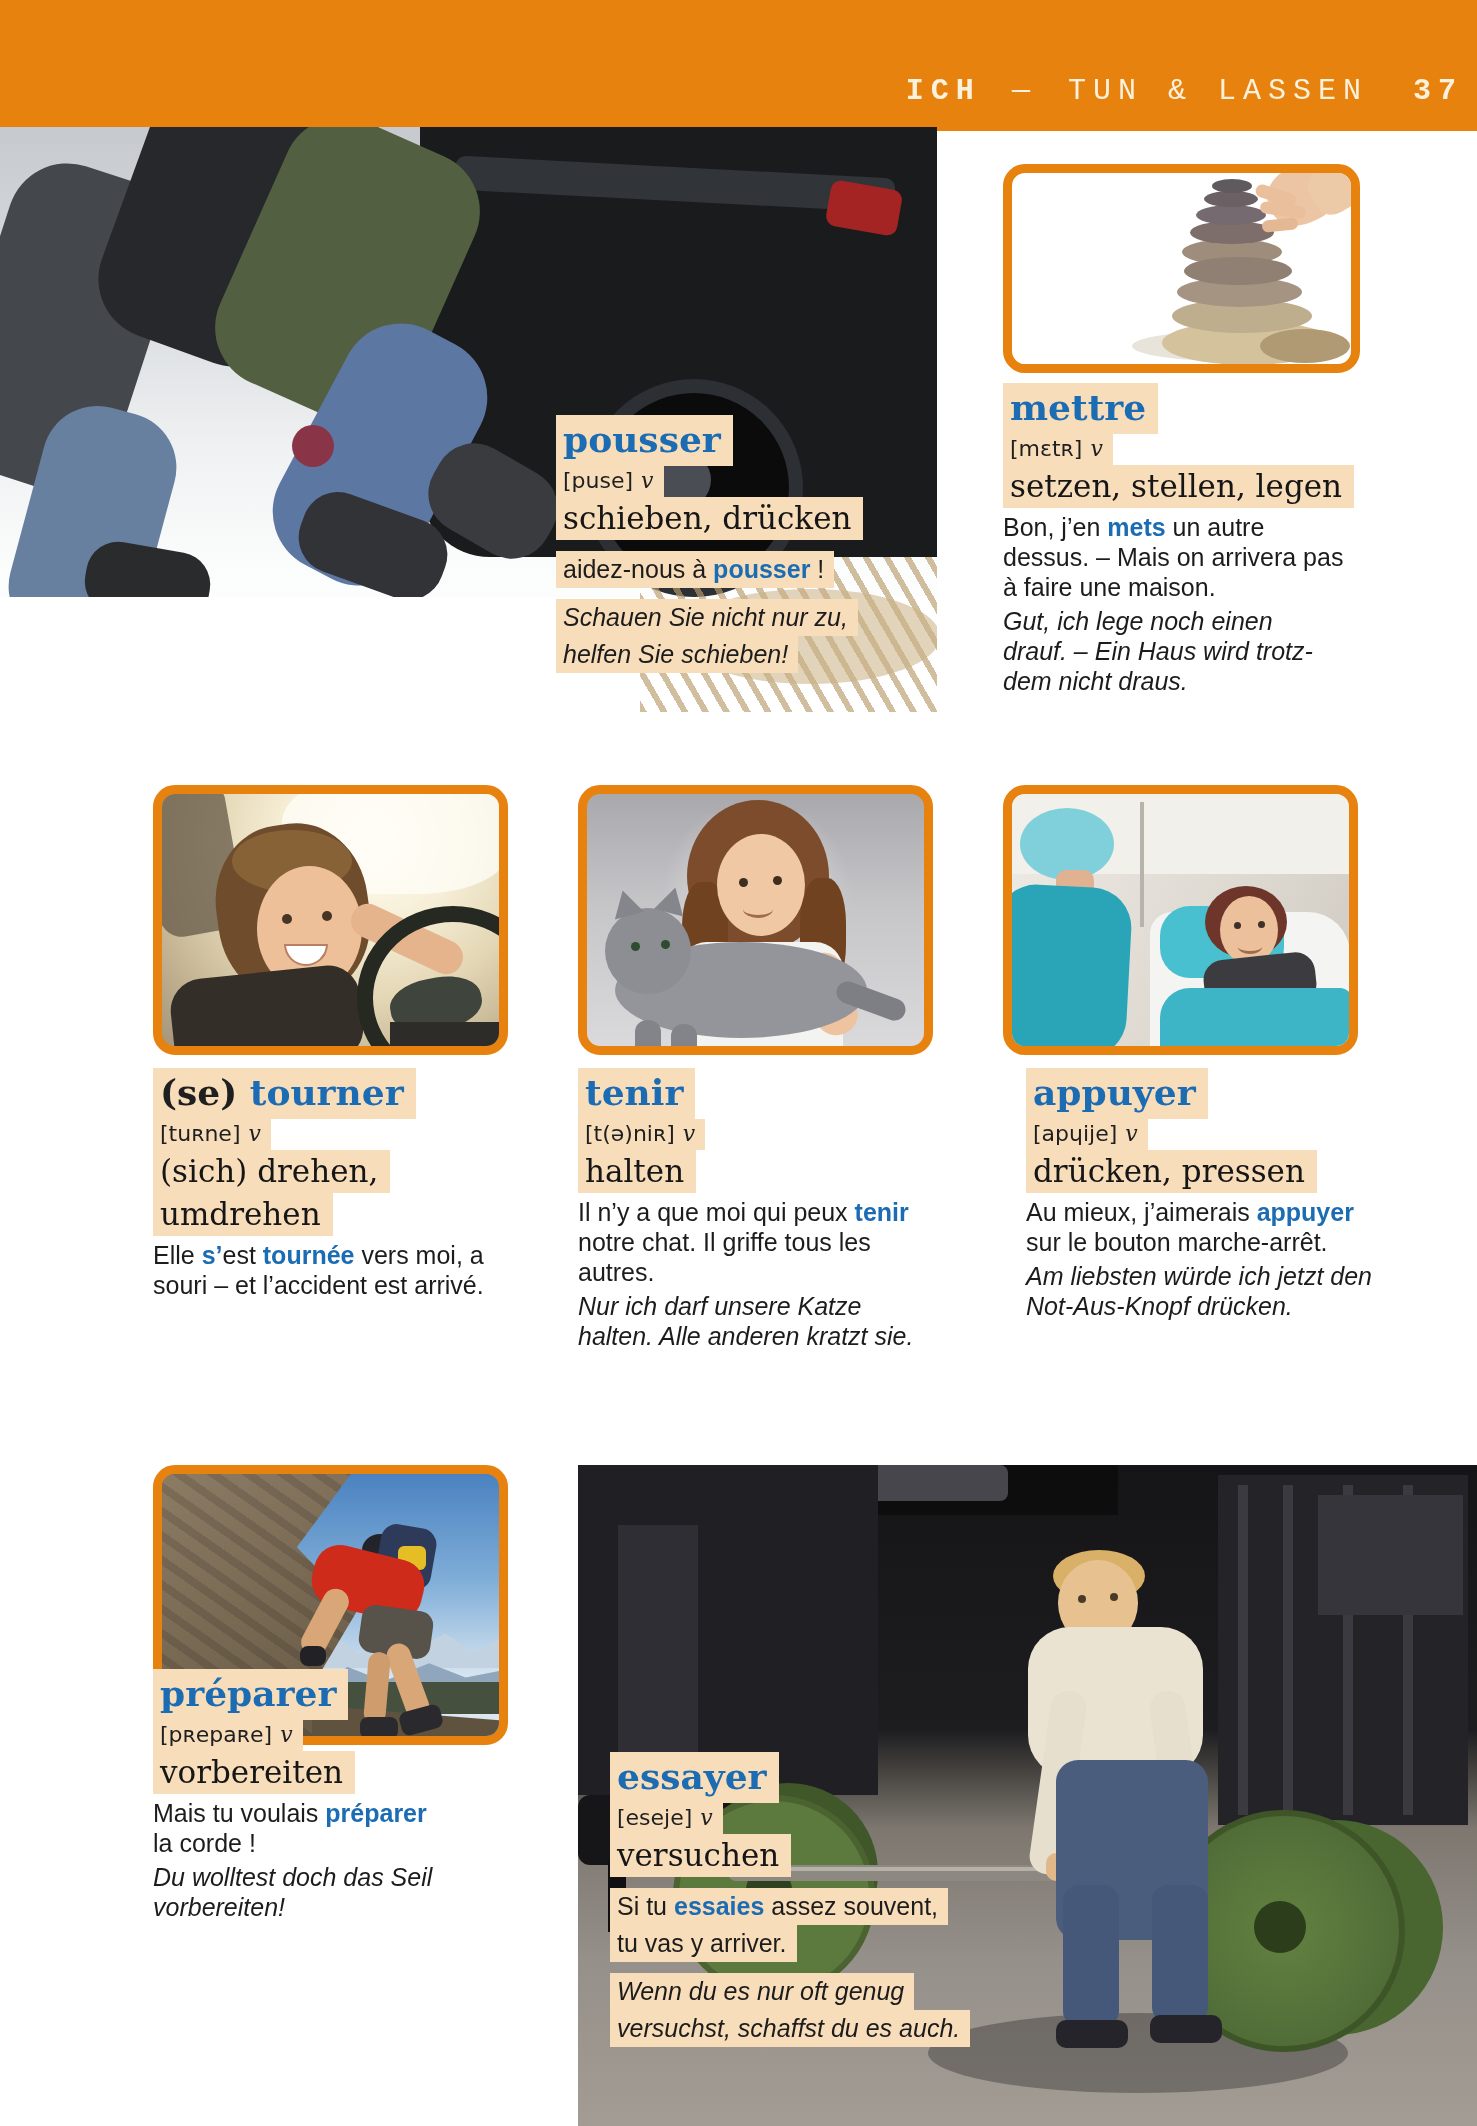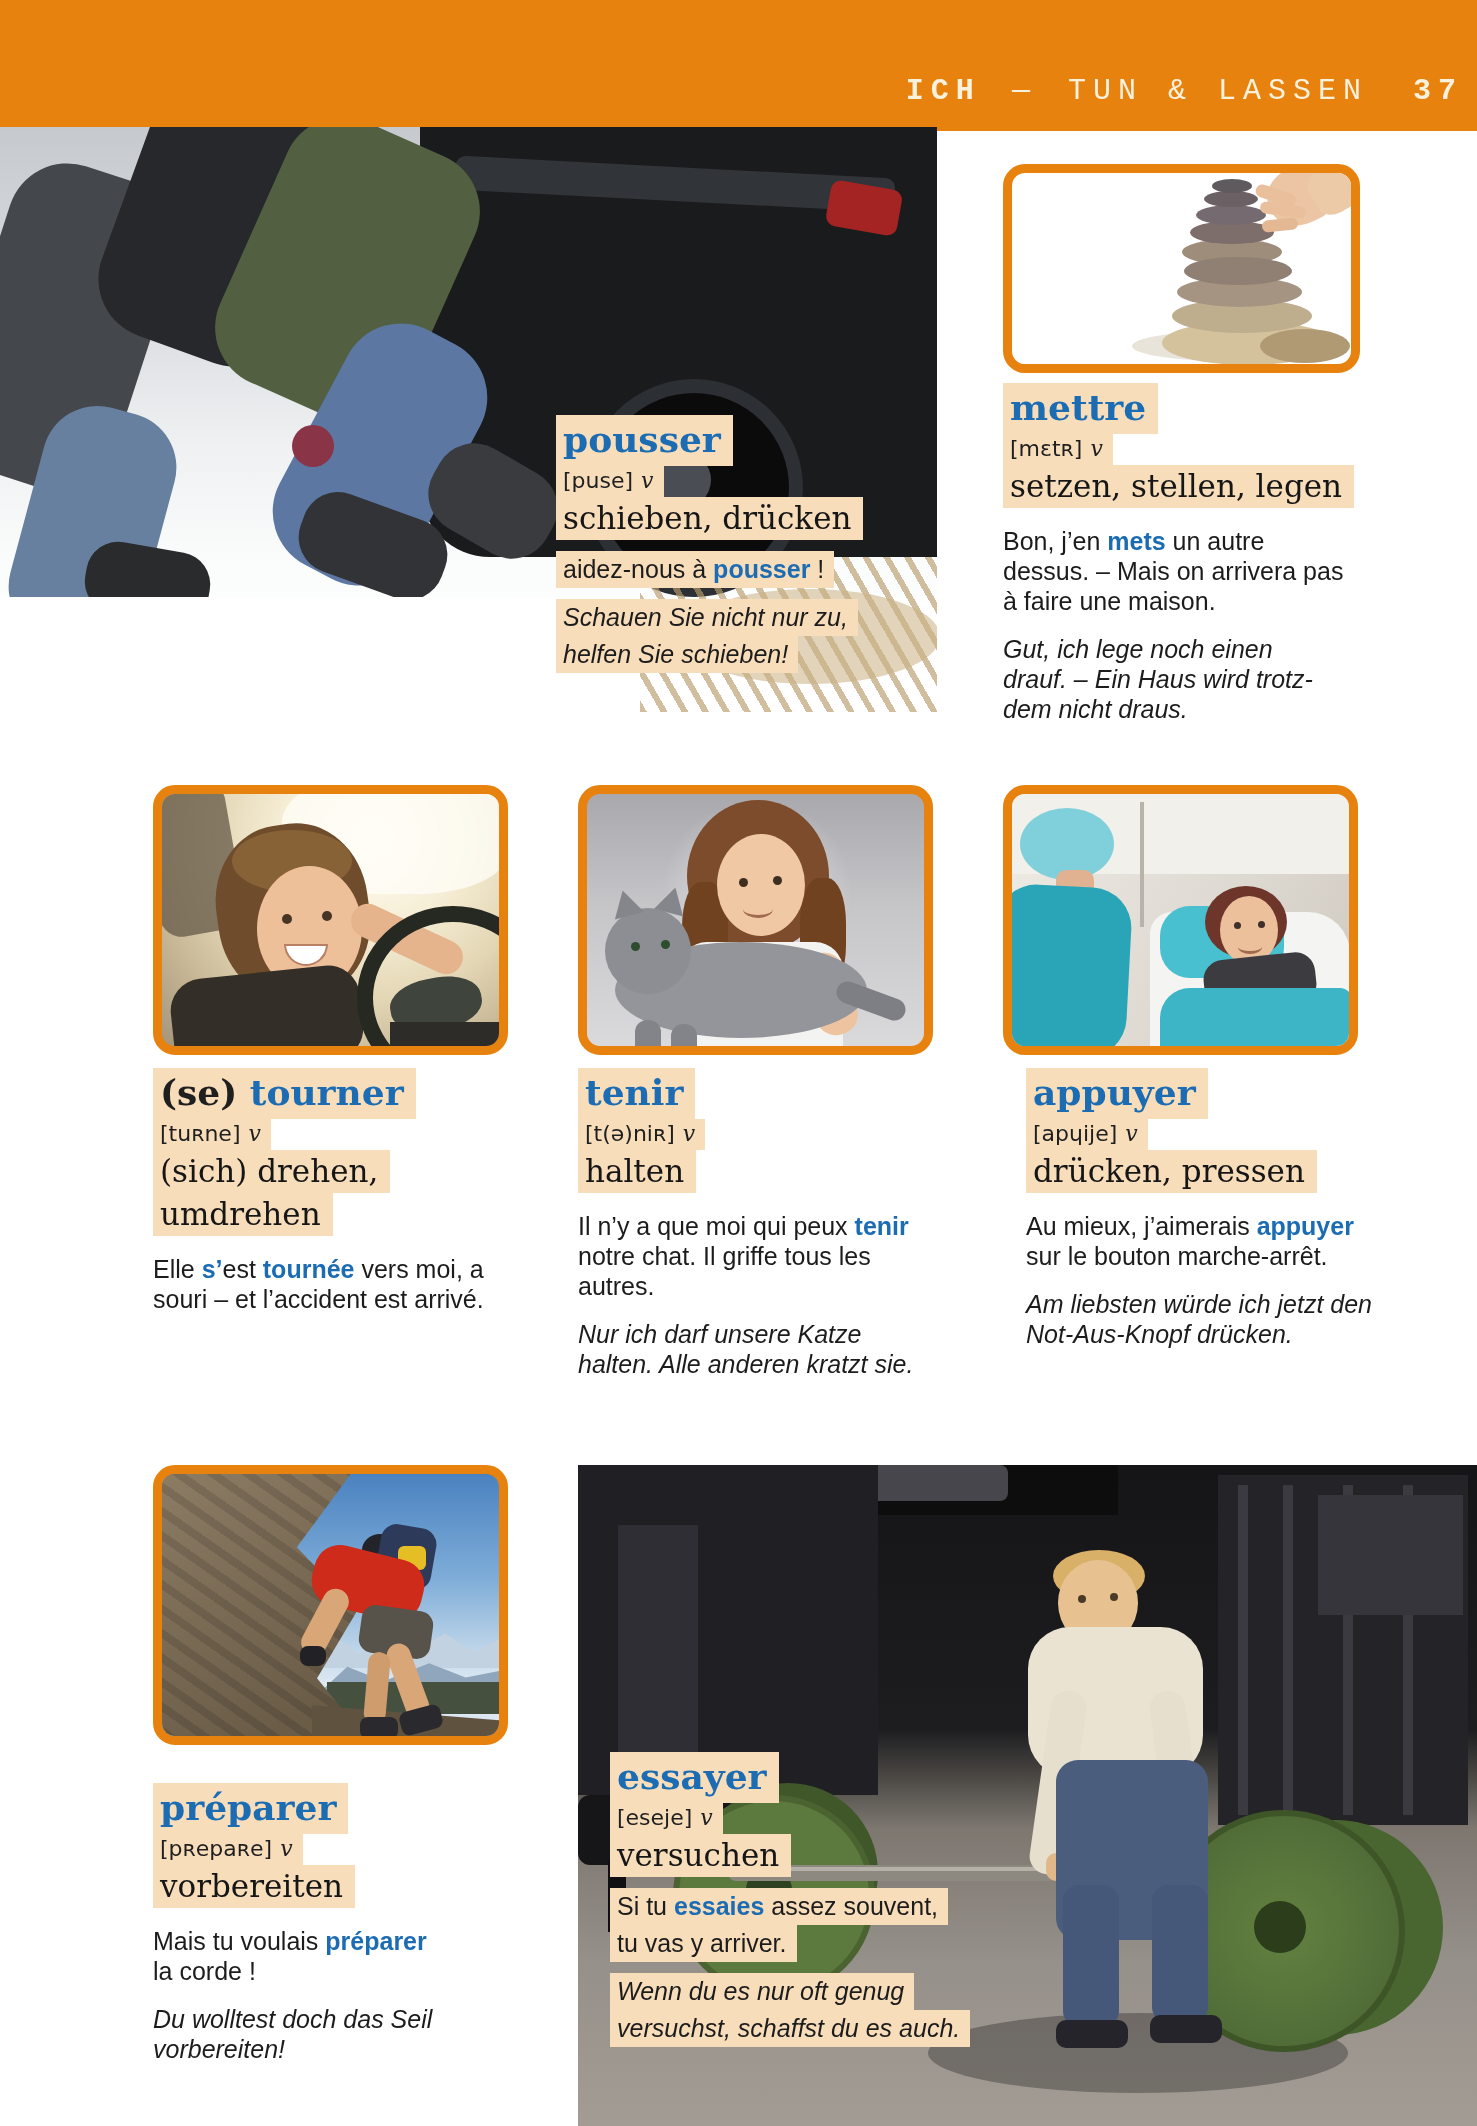--- a/index.html
+++ b/index.html
@@ -24,21 +24,21 @@
   .line{line-height:0;}
   .tag{display:inline-block;background:var(--peach);}
   .headword{font-family:"DejaVu Serif",serif;font-weight:bold;font-size:36px;line-height:1.25;
             color:var(--blue);padding:2px 12px 4px 7px;}
   .headword .ink{color:var(--ink);margin-top:24px;}
   .phon{font-family:"DejaVu Sans",sans-serif;font-size:22px;line-height:1.25;color:var(--ink);
         padding:1px 10px 2px 7px;}
   .phon i{font-family:"DejaVu Serif",serif;font-style:italic;margin-left:8px;}
   .trans{font-family:"DejaVu Serif",serif;font-size:31px;line-height:1.3;color:#161616;
          padding:1px 12px 2px 7px;}
-  .ex{margin-top:18px;font-size:25px;line-height:30px;color:#1c1c1c;}
+  .ex{margin-top:4px;font-size:25px;line-height:30px;color:#1c1c1c;}
   .ex.de{font-style:italic;}
   .blue{color:var(--blue);font-weight:bold;}
   .on-photo .ex{margin-top:11px;}
   .on-photo .ex div.line{line-height:0;}
   .on-photo .ex .tag{padding:3px 10px 4px 7px;line-height:30px;}
 </style>
 </head>
 <body>
 
 <div class="page">
@@ -269,21 +269,21 @@
     <div class="ex fr">
       <div><span>Au mieux, j’aimerais </span><span class="blue">appuyer</span></div>
       <div><span>sur le bouton marche-arrêt.</span></div>
     </div>
     <div class="ex de">
       <div>Am liebsten würde ich jetzt den</div>
       <div>Not-Aus-Knopf drücken.</div>
     </div>
   </section>
 
-  <section class="entry" style="left:153px;top:1783px;width:420px;">
+  <section class="entry" style="left:153px;top:1669px;width:420px;">
     <div class="line"><span class="tag headword"><span>préparer</span></span></div>
     <div class="line"><span class="tag phon"><span>[pʀepaʀe]</span><i>v</i></span></div>
     <div class="line"><span class="tag trans">vorbereiten</span></div>
     <div class="ex fr">
       <div><span>Mais tu voulais </span><span class="blue">préparer</span></div>
       <div><span>la corde !</span></div>
     </div>
     <div class="ex de">
       <div>Du wolltest doch das Seil</div>
       <div>vorbereiten!</div>

